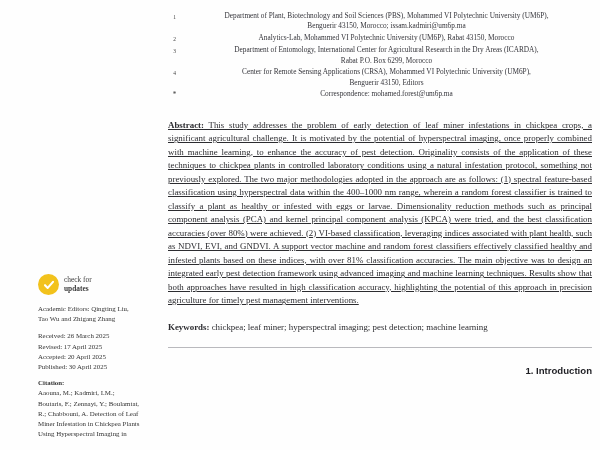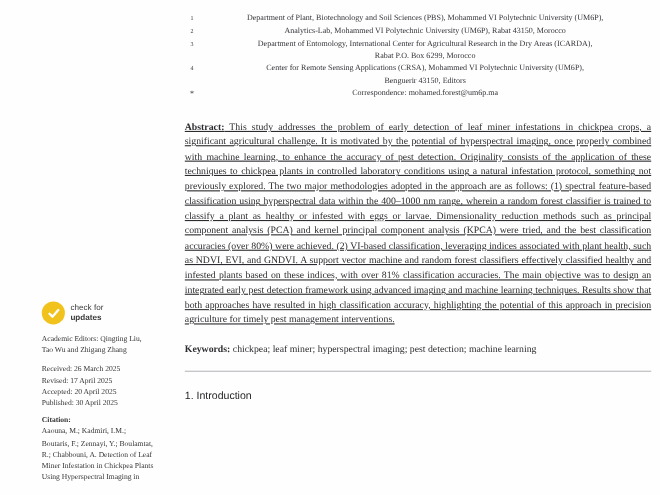--- a/index.html
+++ b/index.html
@@ -41,21 +41,21 @@
     height: 21px;
     flex: 0 0 21px;
     border-radius: 50%;
     background: #f2c21c;
     display: flex;
     align-items: center;
     justify-content: center;
   }
   .badge-icon svg { display: block; }
   .badge-text {
-    font-family: Liberation Sans, sans-serif;
+    font-family: Liberation Serif, serif;
     font-size: 7.4px;
     line-height: 8.6px;
     color: #3b3b3b;
   }
   .badge-text .l1 { display: block; font-weight: 400; }
   .badge-text .l2 { display: block; font-weight: 700; }
 
   .side-block {
     font-family: "Liberation Serif", serif;
     font-size: 6.9px;
@@ -122,22 +122,23 @@
     margin-top: 13px;
     height: 1px;
     background: #b9b9bd;
     width: 100%;
   }
 
   .section-heading {
     margin-top: 17px;
     font-family: "Liberation Sans", sans-serif;
     font-size: 9.6px;
-    font-weight: 400;
+    font-weight: 700;
     color: #1f1f24;
+    text-align: right;
   }
 </style>
 </head>
 <body>
 
 <div class="page">
 
   <div class="sidebar">
 
     <div class="badge">
@@ -175,20 +176,21 @@
 
   </div>
 
   <div class="main">
 
     <div class="affiliations">
         <div class="aff">
           <div class="aff-sup">1</div>
           <div class="aff-body">
             <span>Department of Plant, Biotechnology and Soil Sciences (PBS), Mohammed VI Polytechnic University (UM6P),</span>
+            <span>Benguerir 43150, Morocco; issam.kadmiri@um6p.ma</span>
           </div>
         </div>
         <div class="aff">
           <div class="aff-sup">2</div>
           <div class="aff-body">
             <span>Analytics-Lab, Mohammed VI Polytechnic University (UM6P), Rabat 43150, Morocco</span>
           </div>
         </div>
         <div class="aff">
           <div class="aff-sup">3</div>

